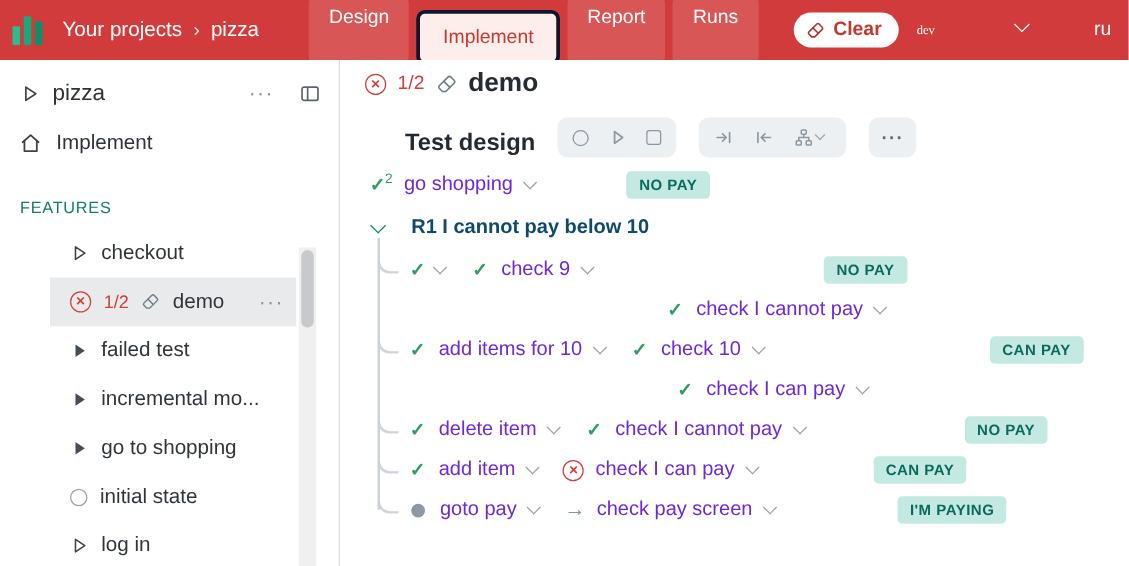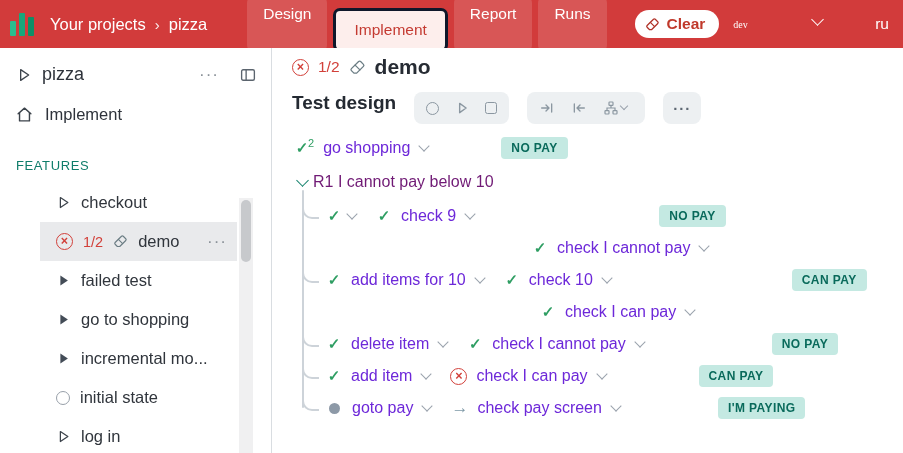--- a/index.html
+++ b/index.html
@@ -95,21 +95,21 @@
   .icon-arrow::before { content: "→"; color: #7d98a6; font-weight: bold; font-size: 17px; }
   .rec-icon  { width: 13px; height: 13px; border: 1.8px solid #8b97a1; border-radius: 50%; }
   .stop-icon { width: 12px; height: 12px; border: 1.8px solid #8b97a1; border-radius: 2.5px; }
 
   
   .main { flex: 1; padding: 4px 18px 0 20px; overflow: hidden; }
   .demo-header { display: flex; align-items: center; gap: 9px; margin-top: 2px; height: 26px; }
   .demo-count { color: #d2403a; font-size: 15.5px; }
   .demo-title { font-size: 21px; font-weight: 600; color: #262b33; }
 
-  .design-row { display: flex; align-items: flex-start; gap: 18px; margin-top: 12px; height: 34px; }
+  .design-row { display: flex; align-items: flex-end; gap: 18px; margin-top: 12px; height: 34px; margin-left: 32px; }
   .design-title { font-size: 19px; font-weight: bold; color: #242a32; }
   .tool-group { display: flex; align-items: center; gap: 16px; background: #edf0f2; border-radius: 8px; height: 32px; padding: 0 12px; }
   .tool-btn { display: inline-flex; align-items: center; cursor: pointer; }
   .more-box {
     background: #edf0f2; border-radius: 8px; height: 32px; padding: 0 10px;
     display: flex; align-items: center; color: #5d6772; font-weight: bold;
     letter-spacing: 1px; font-size: 15px; cursor: pointer;
   }
 
   
@@ -121,21 +121,21 @@
   .lvl1 { margin-left: 34px; }
   .lvl1::before {
     content: ""; position: absolute; left: -24px; top: calc(50% - 14px);
     width: 15px; height: 15px;
     border-left: 2px solid #cdd3d9; border-bottom: 2px solid #cdd3d9;
     border-bottom-left-radius: 10px;
   }
   .lvl2a { margin-left: 240px; }
   .lvl2b { margin-left: 248px; }
   .nlabel { color: #6d28d9; margin: 0 4px 0 9px; white-space: nowrap; cursor: pointer; }
-  .group-label { color: #701a75; font-weight: normal; margin-left: 0; cursor: pointer; }
+  .group-label { color: #0c4a6e; font-weight: bold; margin-left: 16px; cursor: pointer; }
   .stepgap { width: 14px; flex-shrink: 0; }
   .badge {
     background: #c4e9e2; color: #096a5b; font-size: 12px; font-weight: bold;
     padding: 4px 10px; border-radius: 4px; letter-spacing: .4px;
     white-space: nowrap; cursor: pointer; flex-shrink: 0;
   }
   .bm-a { margin-left: 67px; }
   .bm-b { margin-left: 179px; }
   .bm-c { margin-left: 175px; }
   .bm-d { margin-left: 122px; }
@@ -236,29 +236,29 @@
             </svg>
         </span>
         <span>failed test</span>
       </div>
       <div class="feat-item">
         <span class="icn">
           <svg width="15" height="15" viewBox="0 0 24 24" fill="#434c57">
               <path d="M7 4 L19 12 L7 20 Z"></path>
             </svg>
         </span>
-        <span>go to shopping</span>
+        <span>incremental mo...</span>
       </div>
       <div class="feat-item">
         <span class="icn">
           <svg width="15" height="15" viewBox="0 0 24 24" fill="#434c57">
               <path d="M7 4 L19 12 L7 20 Z"></path>
             </svg>
         </span>
-        <span>incremental mo...</span>
+        <span>go to shopping</span>
       </div>
       <div class="feat-item">
         <span class="icon-circle-o"></span>
         <span>initial state</span>
       </div>
       <div class="feat-item">
         <span class="icn">
           <svg width="15" height="15" viewBox="0 0 24 24" fill="none" stroke="#3c434b" stroke-width="2" stroke-linejoin="round">
               <path d="M7 4 L19 12 L7 20 Z"></path>
             </svg>

